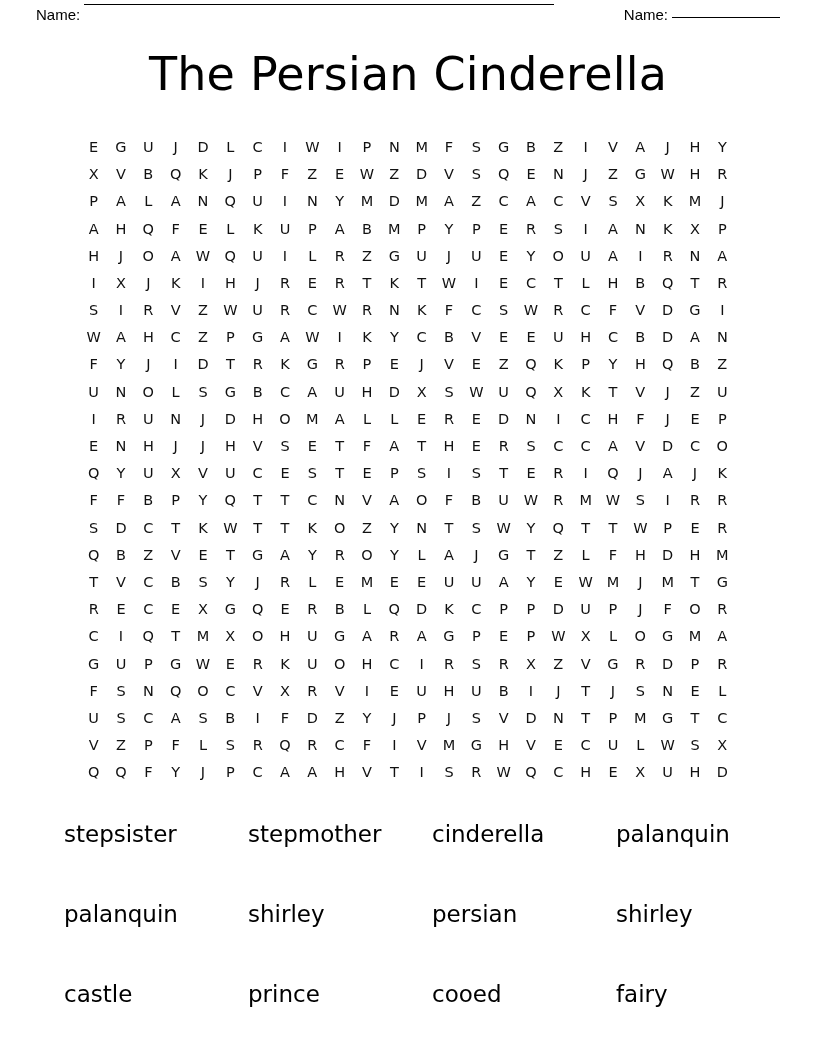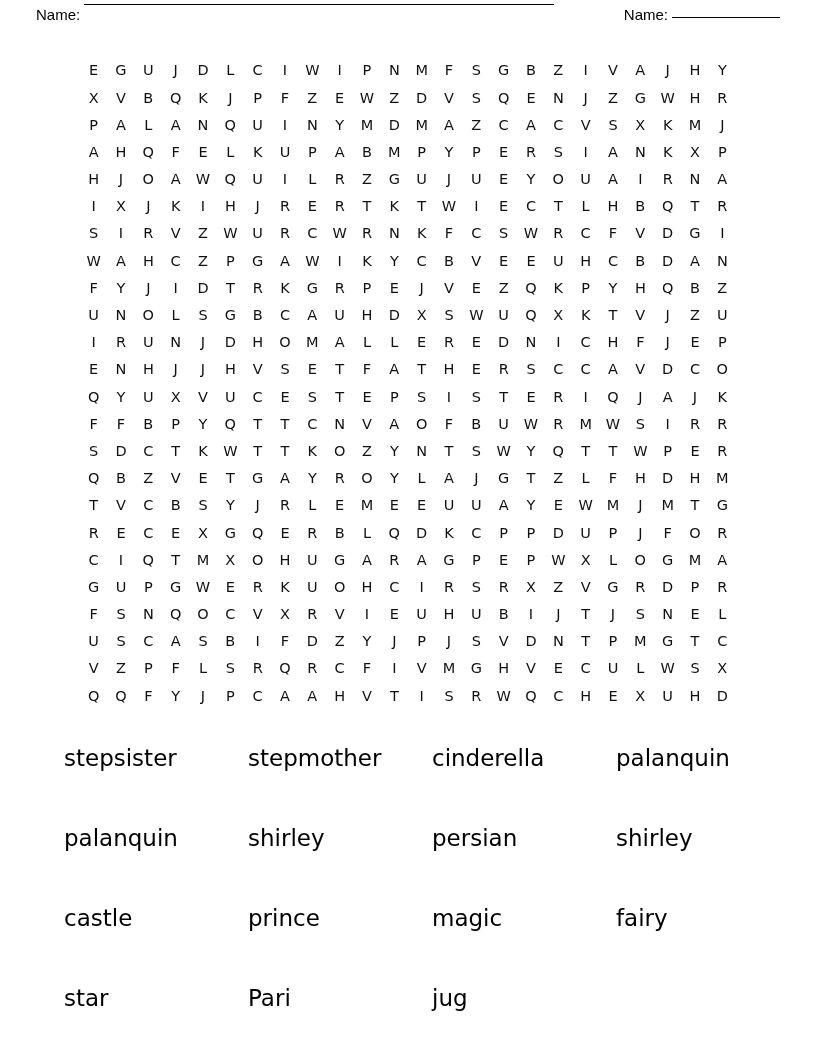--- a/index.html
+++ b/index.html
@@ -118,20 +118,21 @@
     <div class="name-group">
       <span class="field-label">Name:</span>
       <span class="field-rule name-rule"></span>
     </div>
     <div class="date-group">
       <span class="field-label">Name:</span>
       <span class="field-rule date-rule"></span>
     </div>
   </div>
 
+  <h1 class="title">The Persian Cinderella</h1>
 
   <div class="grid">
       <div class="grid-row">
         <span class="grid-cell">E</span>
         <span class="grid-cell">G</span>
         <span class="grid-cell">U</span>
         <span class="grid-cell">J</span>
         <span class="grid-cell">D</span>
         <span class="grid-cell">L</span>
         <span class="grid-cell">C</span>
@@ -757,20 +758,20 @@
       <div class="word">stepsister</div>
       <div class="word">stepmother</div>
       <div class="word">cinderella</div>
       <div class="word">palanquin</div>
       <div class="word">palanquin</div>
       <div class="word">shirley</div>
       <div class="word">persian</div>
       <div class="word">shirley</div>
       <div class="word">castle</div>
       <div class="word">prince</div>
-      <div class="word">magic</div>
+      <div class="word">cooed</div>
       <div class="word">fairy</div>
       <div class="word">star</div>
       <div class="word">Pari</div>
       <div class="word">jug</div>
     </div>
 
 </div>
 
 </body></html>

